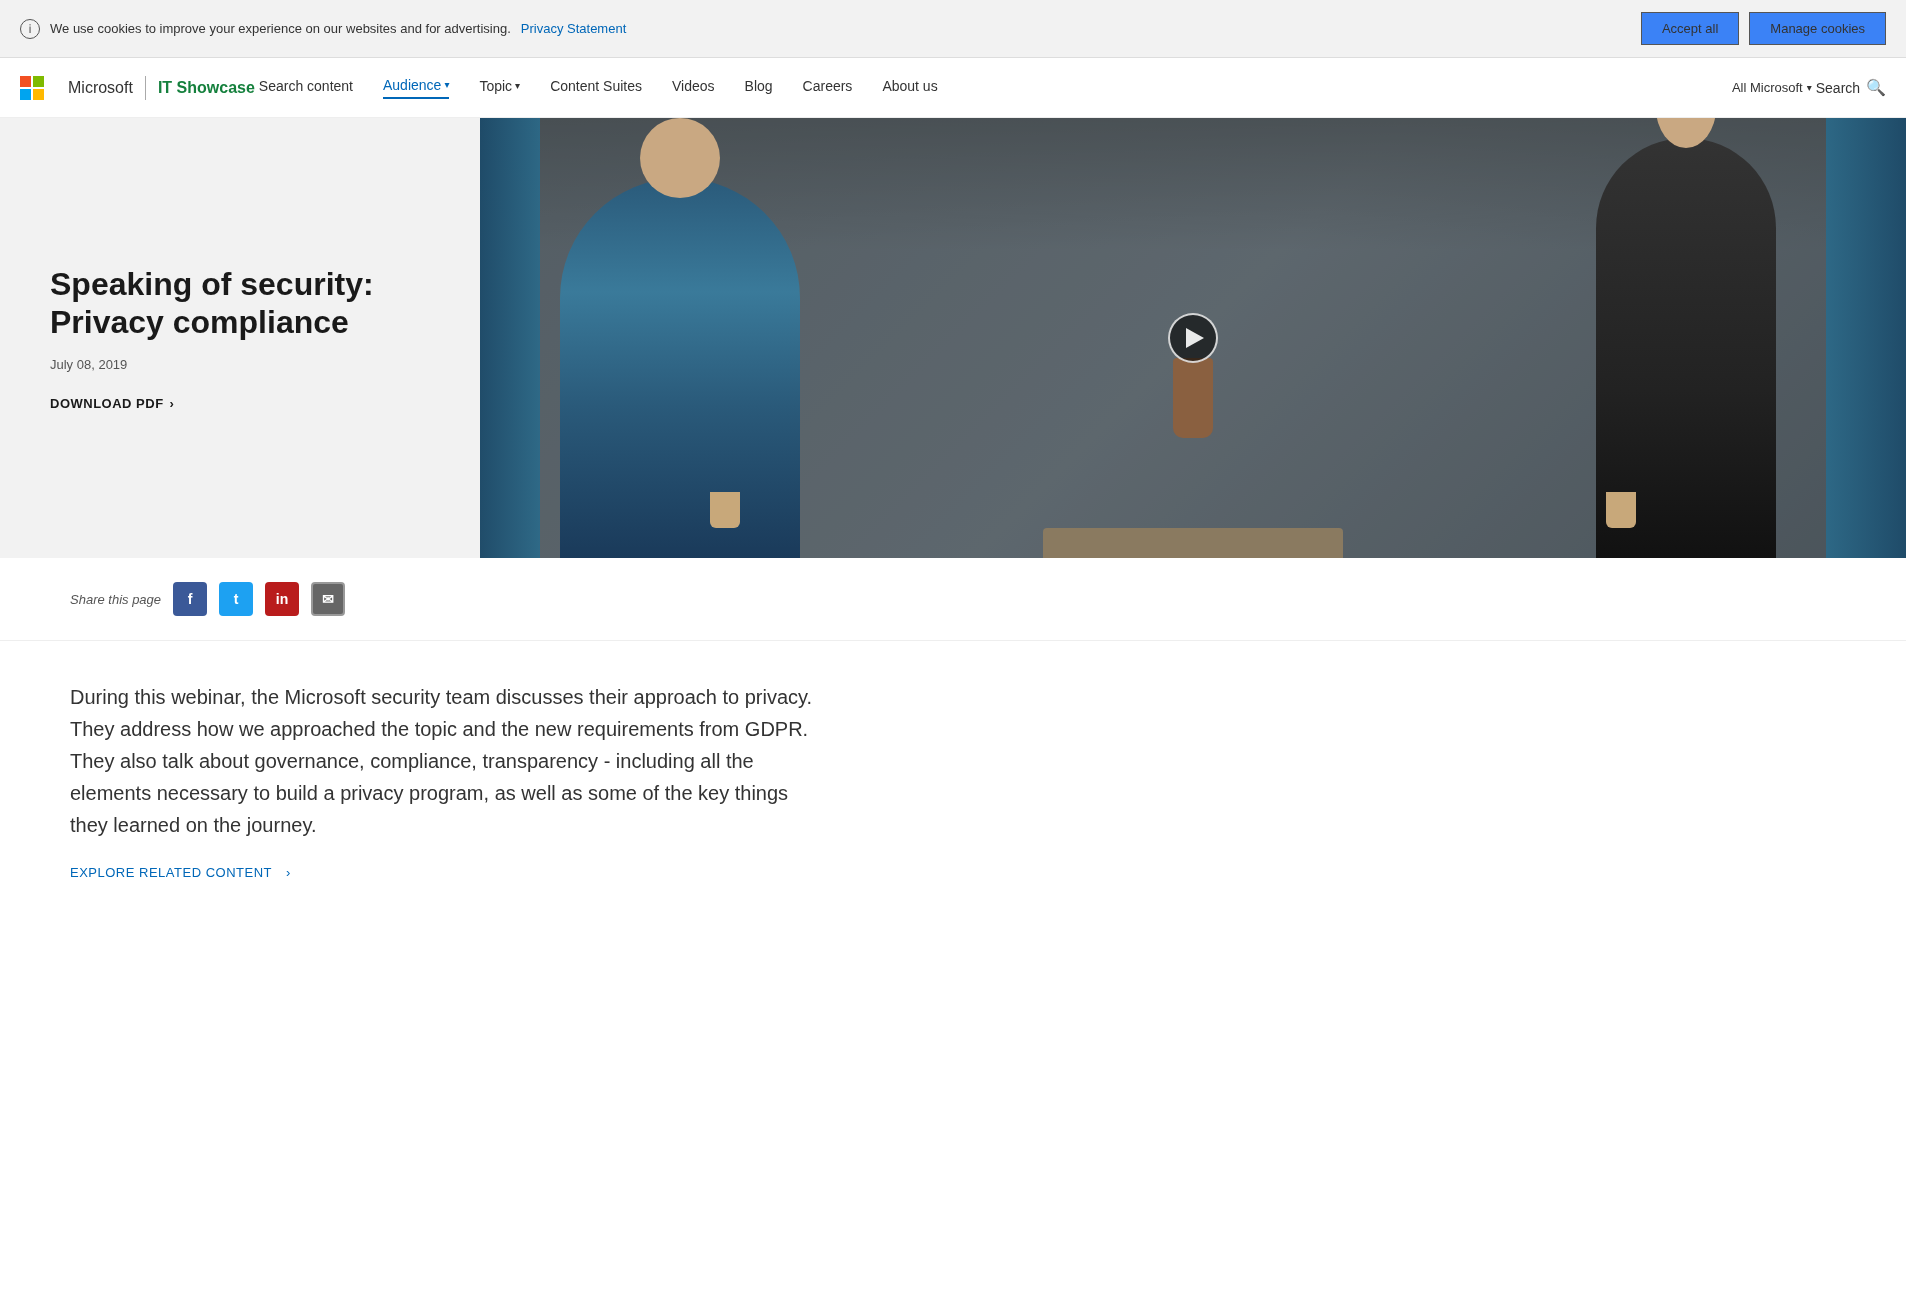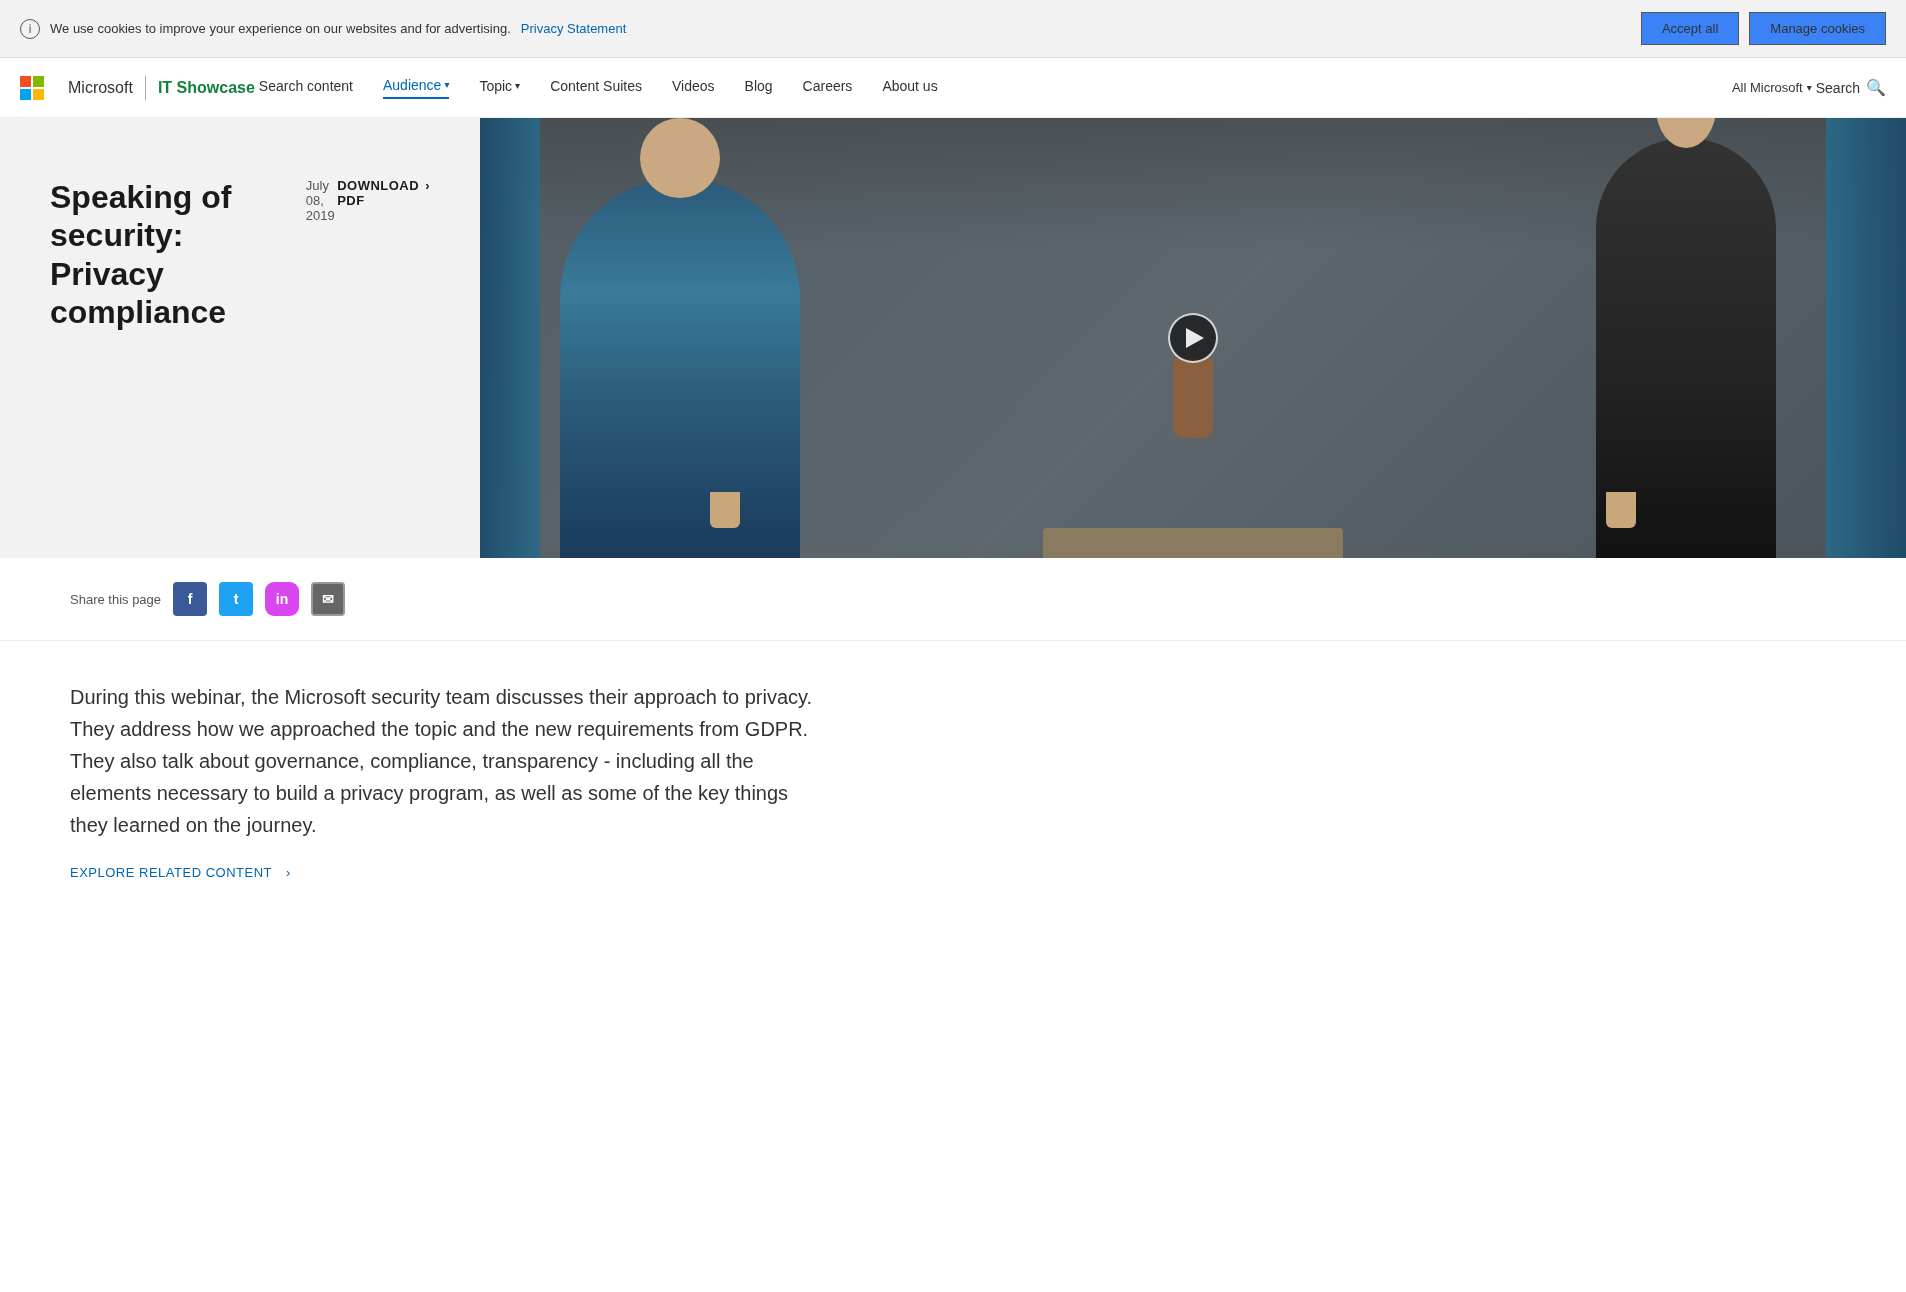--- a/index.html
+++ b/index.html
@@ -153,21 +153,21 @@
     
     .hero {
       display: flex;
       width: 100%;
       background: #f2f2f2;
       min-height: 440px;
     }
     .hero-left {
       flex: 0 0 480px;
       display: flex;
-      flex-direction: row;
+      flex-direction: column;
       justify-content: center;
       padding: 60px 50px;
       background: #f2f2f2;
     }
     .hero-title {
       font-size: 32px;
       font-weight: 700;
       color: #1a1a1a;
       line-height: 1.2;
       margin-bottom: 16px;
@@ -340,37 +340,38 @@
     .share-section {
       display: flex;
       align-items: center;
       gap: 12px;
       padding: 24px 70px;
       border-bottom: 1px solid #eee;
     }
     .share-label {
       font-size: 13px;
       color: #555;
+      font-style: italic;
     }
     .social-btn {
       width: 34px;
       height: 34px;
       border-radius: 4px;
       display: flex;
       align-items: center;
       justify-content: center;
       cursor: pointer;
       color: #fff;
       font-size: 14px;
       font-weight: 700;
       text-decoration: none;
     }
     .fb-btn { background: #3b5998; }
     .tw-btn { background: #1da1f2; }
-    .li-btn { background: #d946ef; border-radius: 9px; }
+    .li-btn { background: #b91c1c; }
     .em-btn { background: #666; border: 2px solid #999; }
 
     
     .content-section {
       padding: 40px 70px;
       max-width: 900px;
     }
     .content-desc {
       font-size: 20px;
       color: #333;

